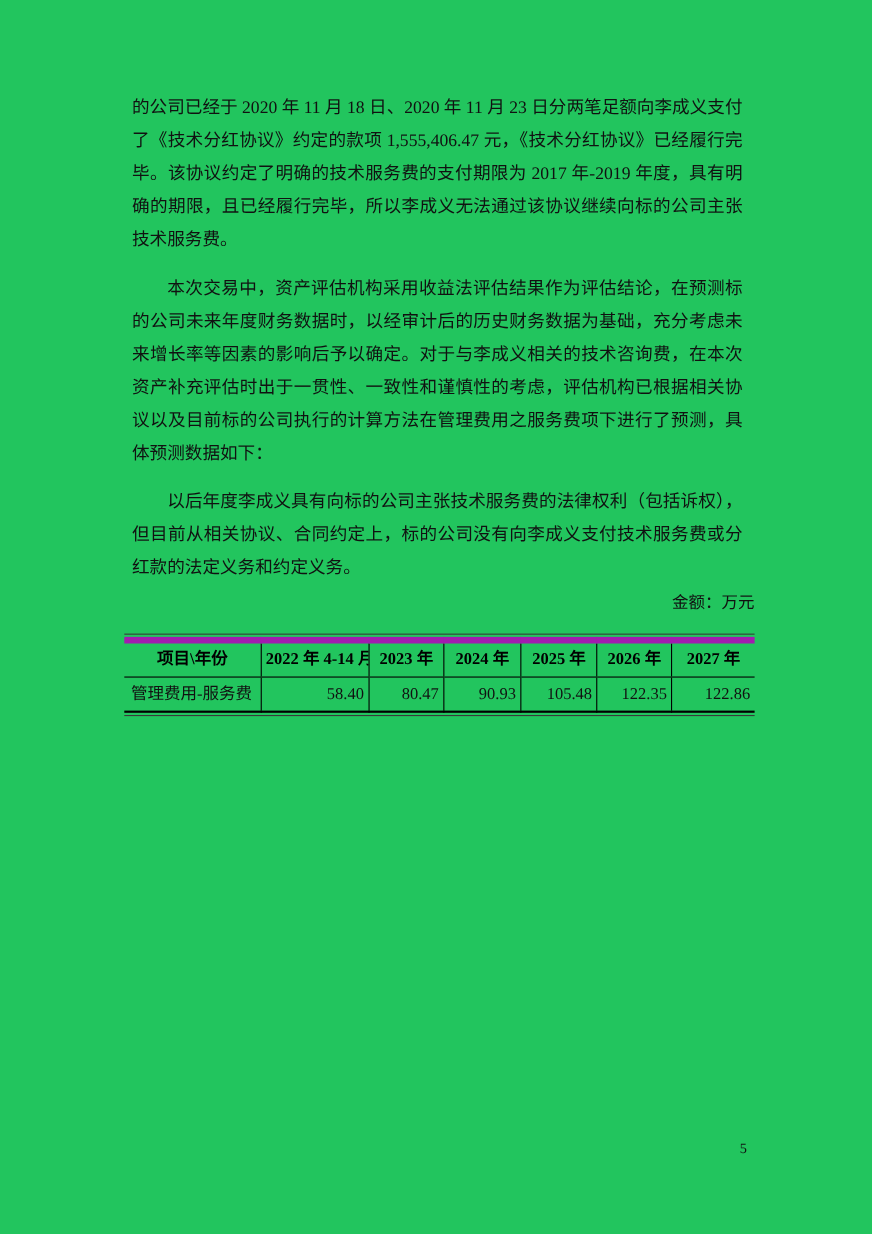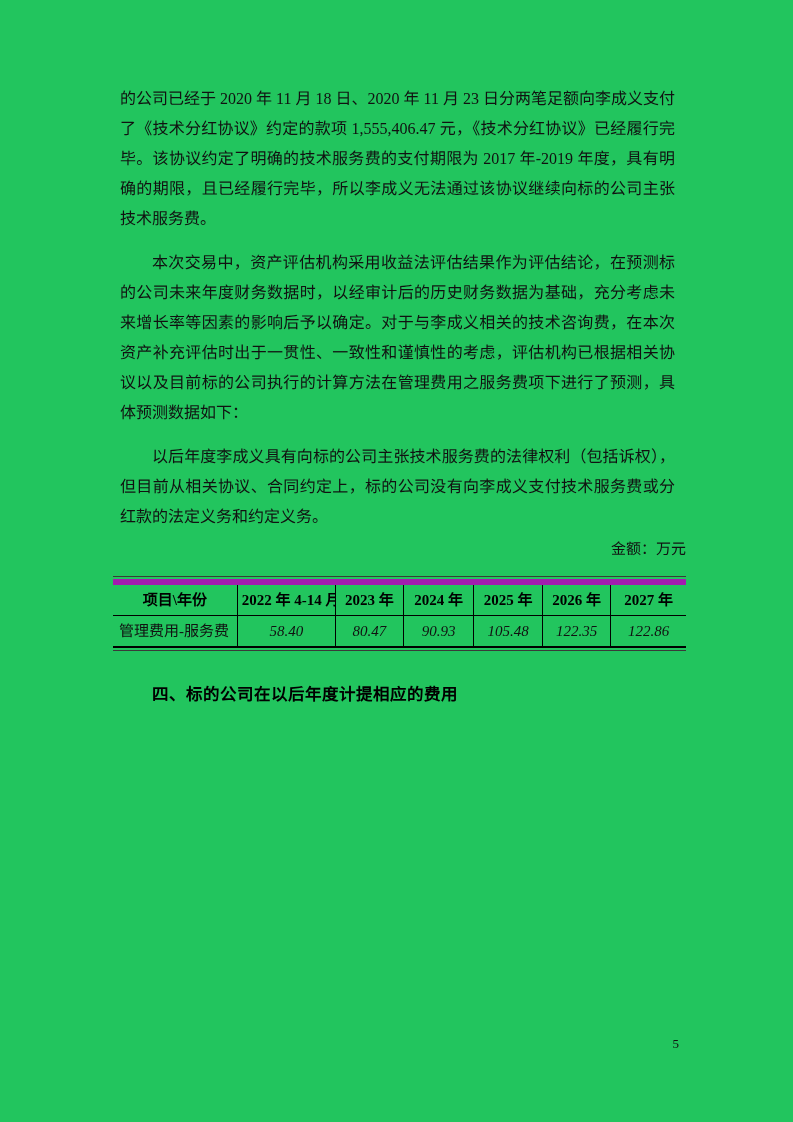--- a/index.html
+++ b/index.html
@@ -63,21 +63,21 @@
   table.fin-table th:first-child, table.fin-table td:first-child { border-left: none; }
   table.fin-table thead th {
     border-bottom: 1px solid #000000;
     font-weight: 700;
     text-align: center;
     height: 29px;
     color: #000000;
   }
   table.fin-table tbody td { height: 26px; }
   table.fin-table td.row-label { text-align: left; padding-left: 6px; }
-  table.fin-table td.num { text-align: center; font-style: italic; }
+  table.fin-table td.num { text-align: right; }
   .page-number {
     position: absolute;
     top: 1036px;
     right: 114px;
     font-size: 13px;
     color: #111111;
   }
 </style>
 </head>
 <body>
@@ -126,19 +126,18 @@
             <td class="num">105.48</td>
             <td class="num">122.35</td>
             <td class="num">122.86</td>
           </tr>
         </tbody>
       </table>
       <div class="tbl-bottom-thin"></div>
     </div>
 
 
-    <h2 class="section-heading">四、标的公司在以后年度计提相应的费用</h2>
 
 
   </div>
 
   <div class="page-number">5</div>
 </div>
 
 </body></html>

